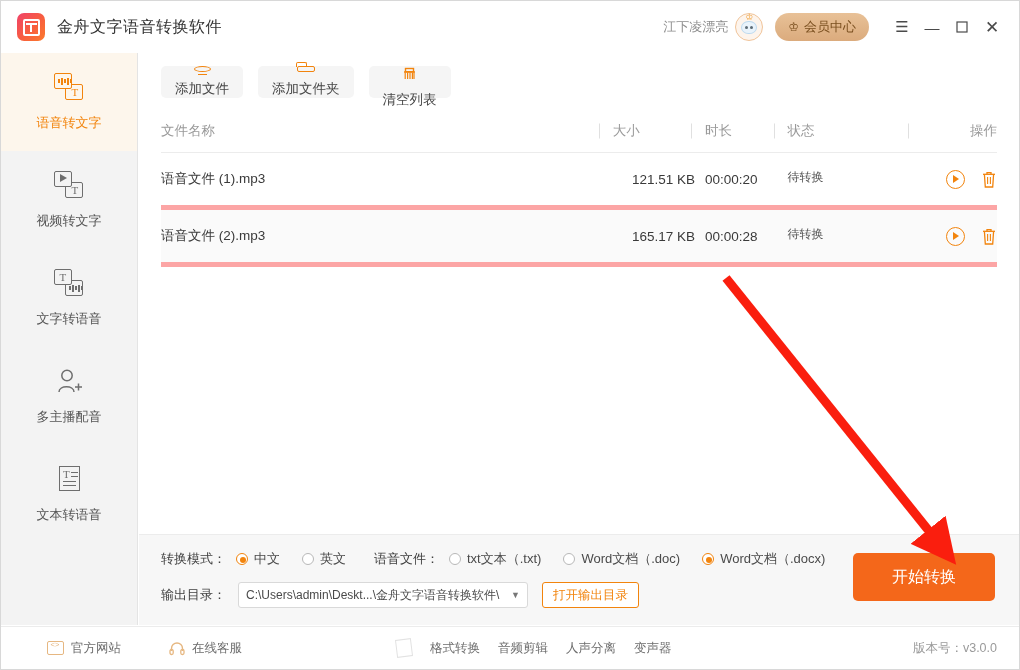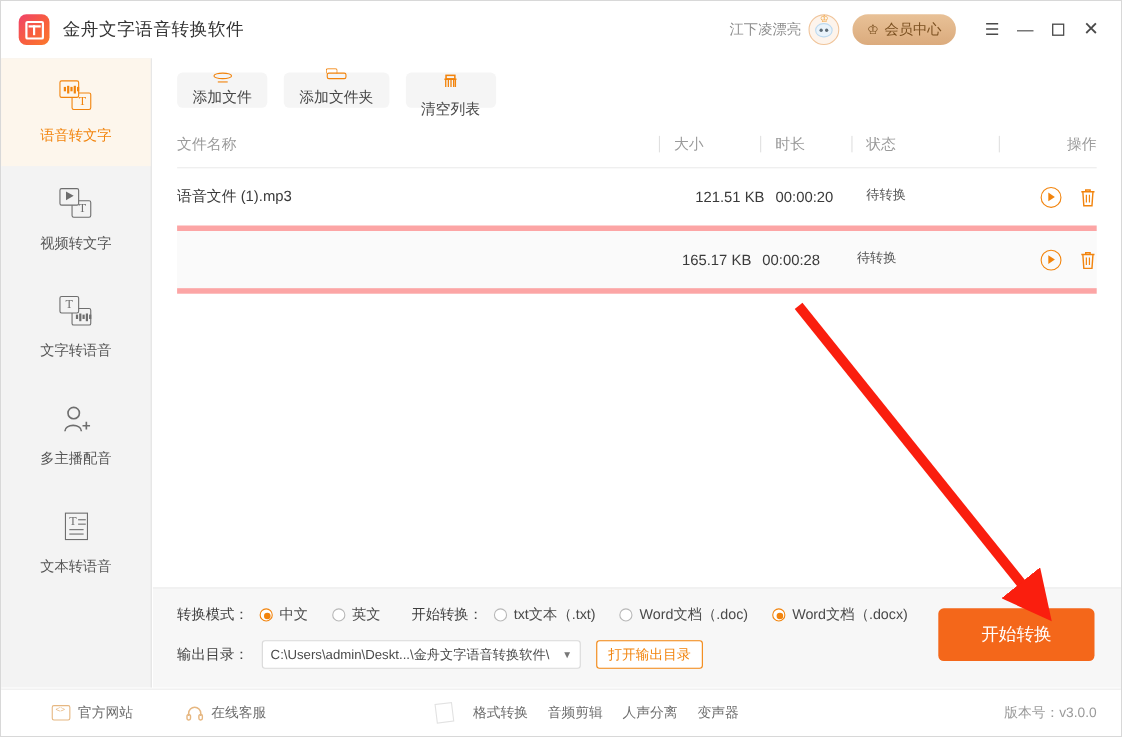--- a/index.html
+++ b/index.html
@@ -383,20 +383,21 @@
             <path d="M2 4.3 h12" stroke="#f2840d" stroke-width="1.3" fill="none"></path>
             <path d="M6 4.3 v-1.6 h4 v1.6" stroke="#f2840d" stroke-width="1.3" fill="none"></path>
             <path d="M3.4 4.3 L4.3 17 h7.4 L12.6 4.3" stroke="#f2840d" stroke-width="1.3" fill="none"></path>
             <path d="M6.6 7 v7 M9.4 7 v7" stroke="#f2840d" stroke-width="1.1" fill="none"></path>
           </svg>
         </span>
       </div>
     </div>
 
     <div class="file-row alt">
+      <div class="col-name">语音文件 (2).mp3</div>
       <div class="col-size cell-size">165.17 KB</div>
       <div class="col-dur cell-dur">00:00:28</div>
       <div class="col-state cell-state">
         <span class="state-text">待转换</span>
         <span class="progress"></span>
       </div>
       <div class="col-act row-actions">
         <span class="btn-play"></span>
         <span class="btn-del">
           <svg width="16" height="19" viewBox="0 0 16 19">
@@ -417,21 +418,21 @@
       <div class="radio-grp">
         <label class="radio on">
           <span class="rdot"></span>
             <span>中文</span>
         </label>
         <label class="radio">
           <span class="rdot"></span>
             <span>英文</span>
         </label>
       </div>
-      <span class="set-label" style="margin-left:28px;">开始转换：</span>
+      <span class="set-label" style="margin-left:28px;">语音文件：</span>
       <div class="radio-grp">
         <label class="radio">
           <span class="rdot"></span>
             <span>txt文本（.txt)</span>
         </label>
         <label class="radio">
           <span class="rdot"></span>
             <span>Word文档（.doc)</span>
         </label>
         <label class="radio on">

